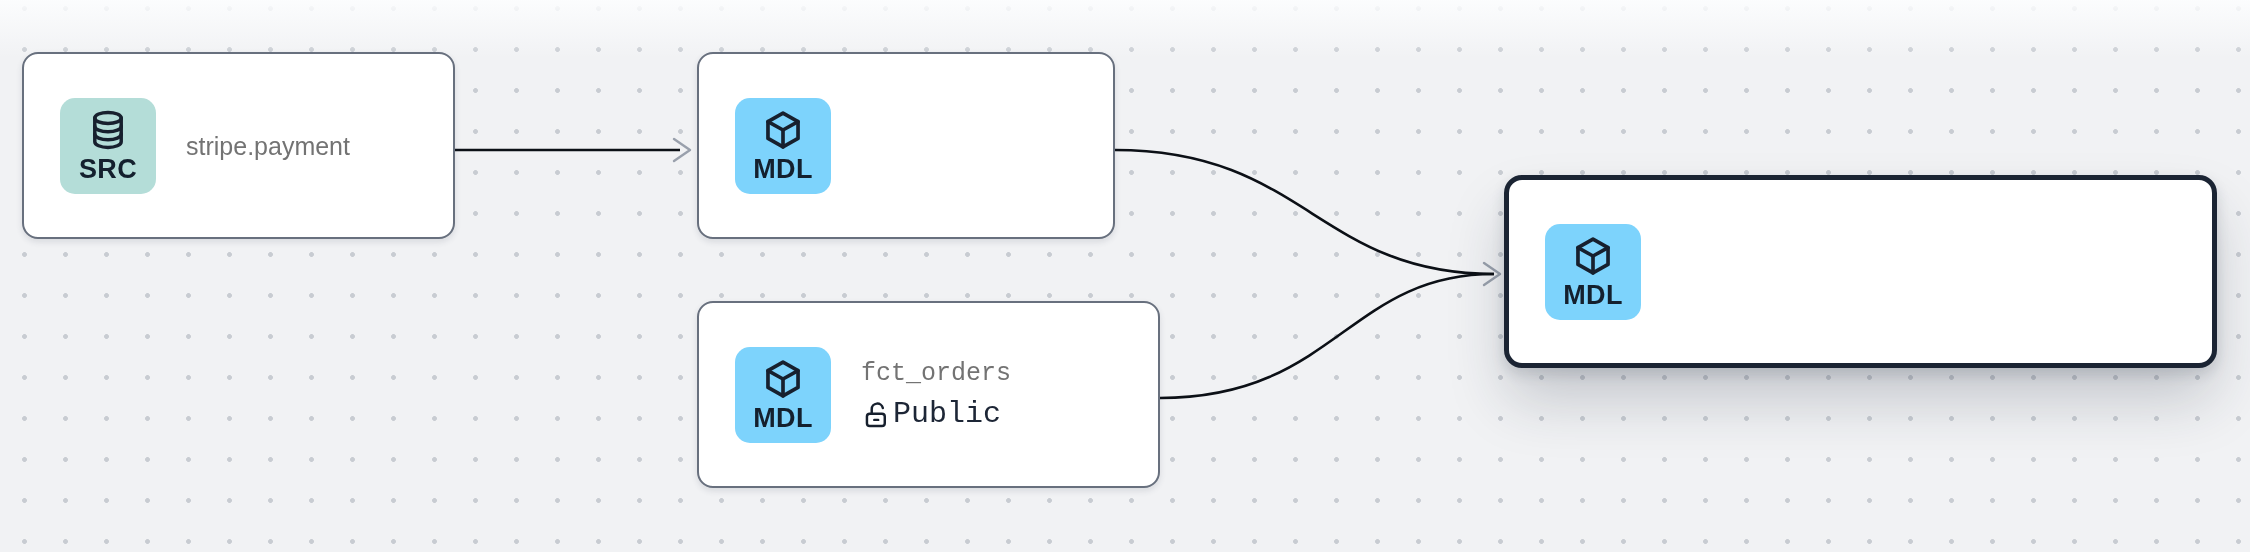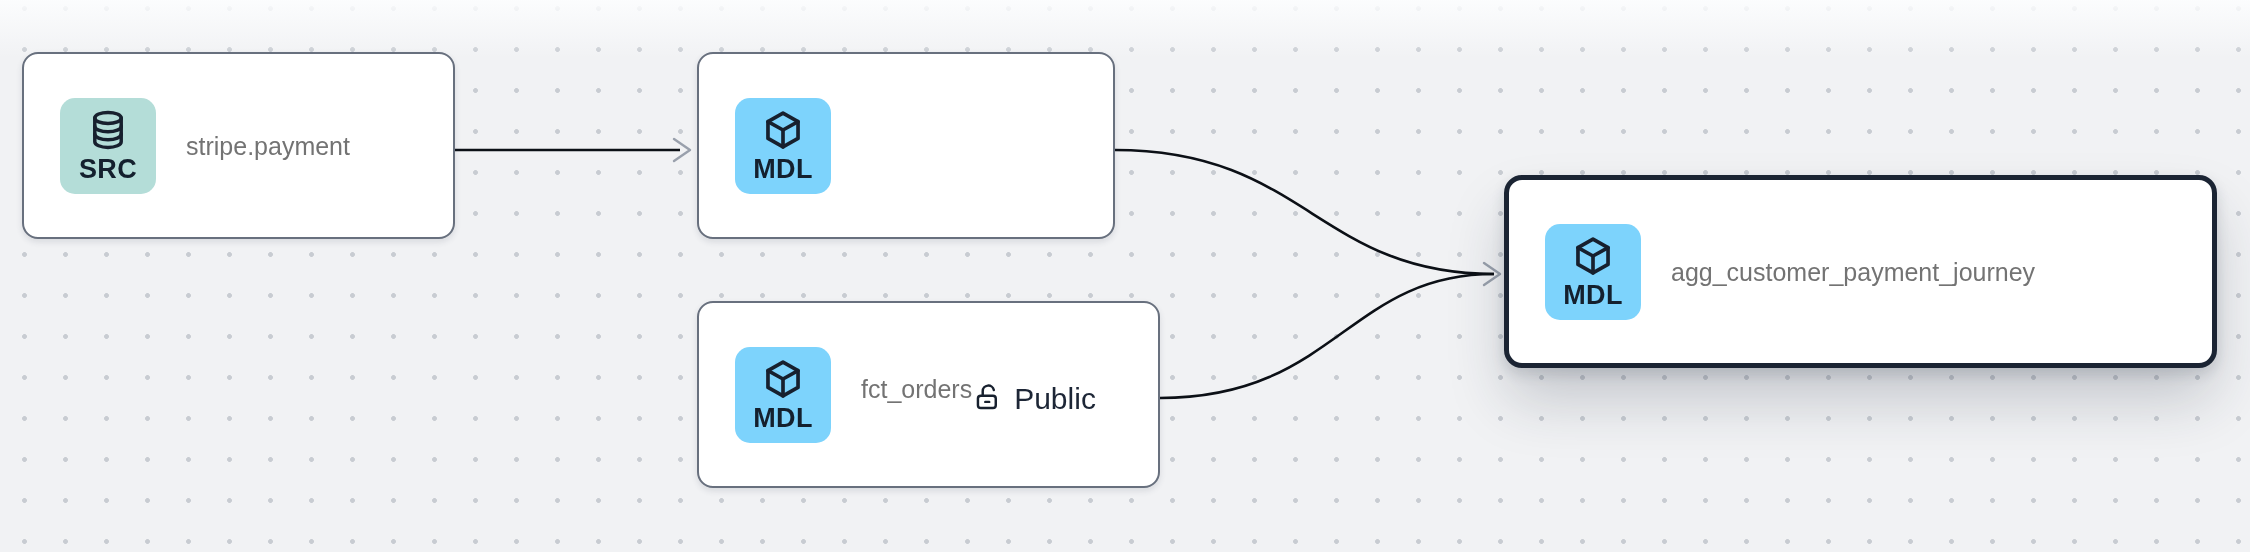--- a/index.html
+++ b/index.html
@@ -45,22 +45,22 @@
     display:flex;flex-direction:column;align-items:center;justify-content:center;
     flex:none;
   }
   .badge.src{background:#b4ddd8;}
   .badge.mdl{background:#7dd3fc;}
   .badge svg{width:44px;height:44px;display:block;}
   .badge-label{
     font-size:27px;font-weight:700;color:#14202e;line-height:1.05;margin-top:3px;letter-spacing:.3px;
   }
   .node-title{font-size:25px;line-height:1.2;white-space:nowrap;color:#737373;}
-  .node-text{display:flex;flex-direction:row;}
-  .node-sub{display:flex;align-items:flex-start;gap:11px;font-size:30px;margin-top:8px;color:#1d2636;}
+  .node-text{display:flex;flex-direction:column;font-family:Liberation Mono, monospace;}
+  .node-sub{display:flex;align-items:flex-end;gap:1px;font-size:30px;margin-top:8px;color:#1d2636;}
   .node-sub svg{width:31px;height:31px;display:block;}
   .ico{stroke:#17202e;fill:none;stroke-linecap:round;stroke-linejoin:round;}
 </style>
 </head>
 <body>
 
 <div class="canvas">
 
   <svg class="edges" viewBox="0 0 2250 552">
     <path class="edge" d="M455 150 H680"></path>
@@ -128,16 +128,15 @@
     <div class="badge mdl">
       <svg viewBox="0 0 24 24">
         <g class="ico" stroke-width="2">
           <path d="M12 2.8 L20.2 7.4 V16.6 L12 21.2 L3.8 16.6 V7.4 Z"></path>
           <path d="M3.8 7.4 L12 12 L20.2 7.4"></path>
           <path d="M12 12 V21.2"></path>
         </g>
       </svg>
       <div class="badge-label">MDL</div>
     </div>
-    <div class="node-title">agg_customer_payment_journey</div>
   </div>
 
 </div>
 
 </body></html>

